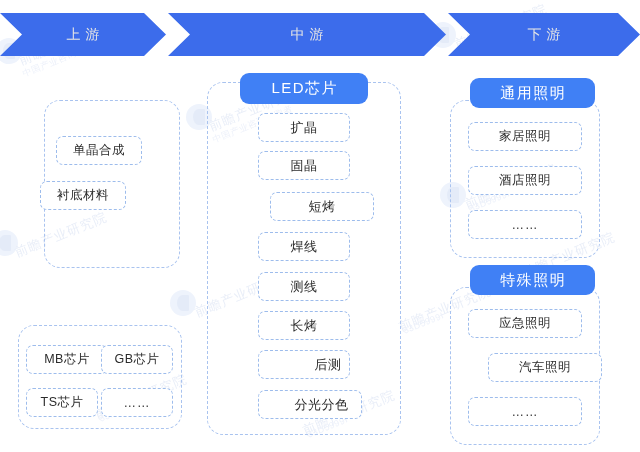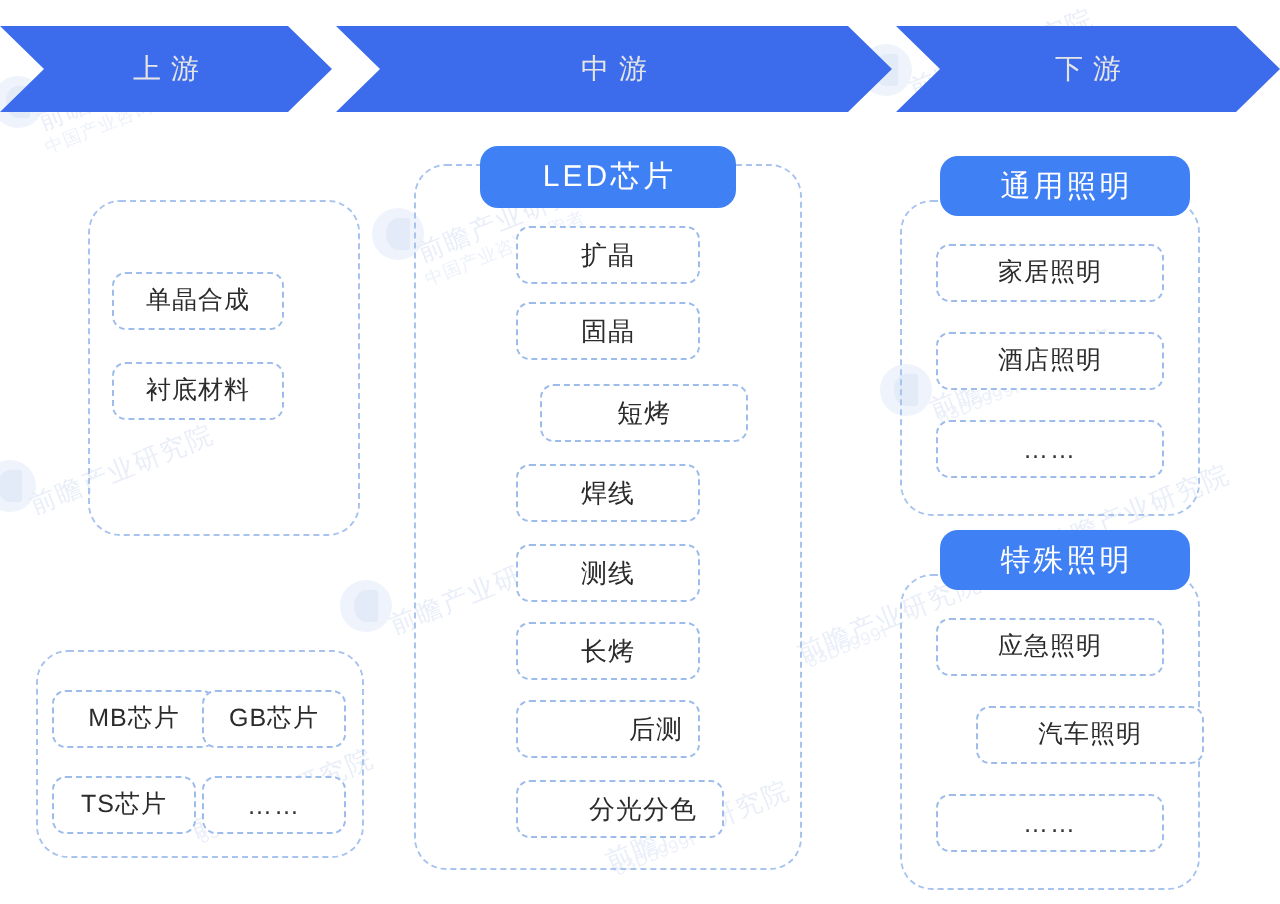--- a/index.html
+++ b/index.html
@@ -162,21 +162,21 @@
     </div>
     <div class="seg seg-3">
       <span>下游</span>
     </div>
   </div>
 
   <div class="group" style="left:44px;top:100px;width:136px;height:168px;"></div>
   <div class="chip" style="left:56px;top:136px;width:86px;height:29px;">
     <span>单晶合成</span>
   </div>
-  <div class="chip" style="left:56px;top:181px;width:86px;height:29px;">
+  <div class="chip" style="left:40px;top:181px;width:86px;height:29px;">
     <span>衬底材料</span>
   </div>
 
   <div class="group" style="left:18px;top:325px;width:164px;height:104px;"></div>
   <div class="chip" style="left:26px;top:345px;width:82px;height:29px;">
     <span>MB芯片</span>
   </div>
   <div class="chip" style="left:101px;top:345px;width:72px;height:29px;">
     <span>GB芯片</span>
   </div>

